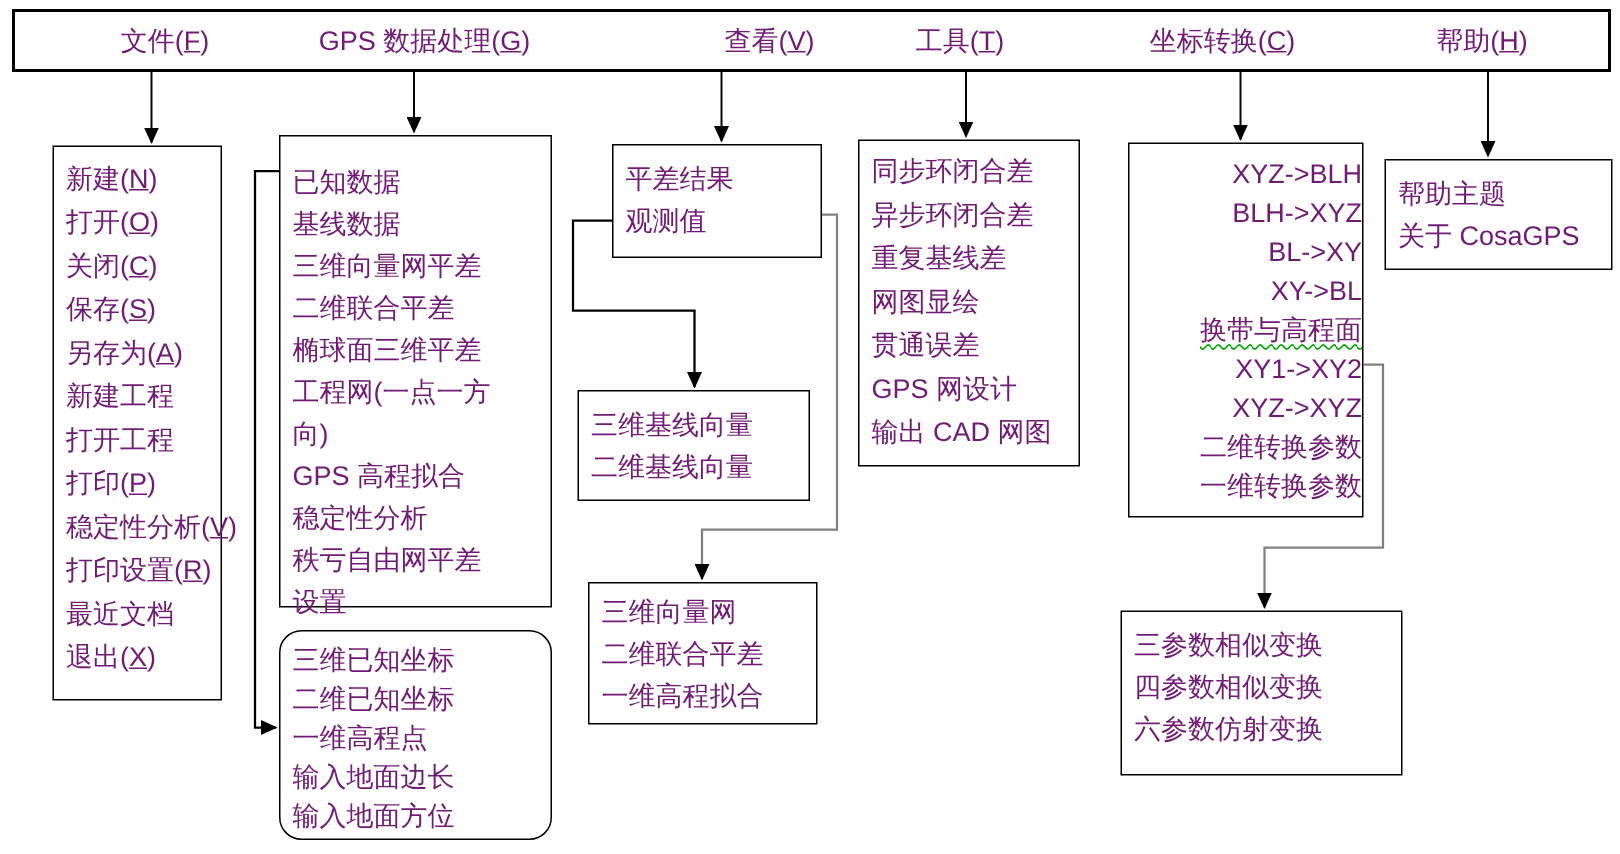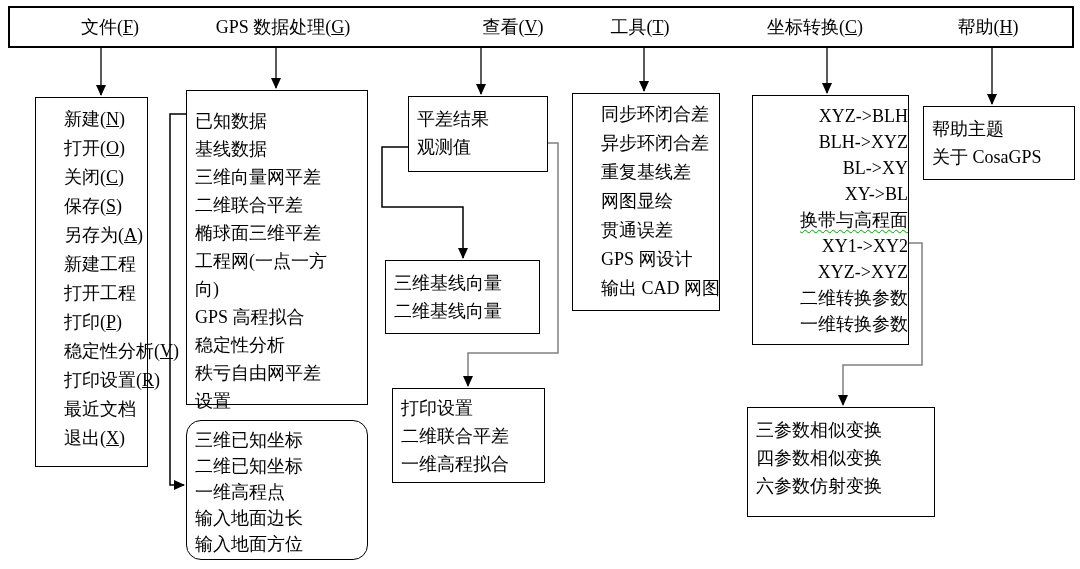--- a/index.html
+++ b/index.html
@@ -1,38 +1,38 @@
 <!DOCTYPE html>
 <html><head>
 <meta charset="utf-8">
 <style>
   html,body{margin:0;padding:0;background:#fff;}
   .canvas{
     position:relative;width:1080px;height:569px;background:#ffffff;
-    font-family:Liberation Serif, serif;color:#000000;overflow:hidden;
+    font-family:Liberation Sans, sans-serif;color:#701a75;overflow:hidden;
   }
   .menubar{
     position:absolute;left:8px;top:6px;width:1062px;height:38px;
     border:2px solid #000;background:#fff;
   }
   .menu-label{
     position:absolute;top:50%;transform:translate(-50%,-50%);
     font-size:18px;white-space:nowrap;
   }
   .ukey{text-decoration:underline;}
   .box{
     position:absolute;border:1.5px solid #000;background:#fff;
     font-size:18px;box-sizing:border-box;white-space:nowrap;
   }
   .box .menu-item{padding-left:8px;}
   .squiggle{
     text-decoration:underline wavy #00a300 1px;
     text-underline-offset:3px;
   }
-  .lh29 .menu-item{line-height:29px;margin-left:20px;}
+  .lh29 .menu-item{line-height:29px;}
   .lh28 .menu-item{line-height:28px;}
   .lh26 .menu-item{line-height:26px;}
   #file-box{left:35px;top:97px;width:113px;height:370px;padding-top:7px;}
   #gps-box{left:186px;top:90px;width:182px;height:315px;padding-top:16px;}
   #gps-sub-box{left:186px;top:420px;width:182px;height:140px;padding-top:6px;border-radius:15px;}
   #view-box1{left:408px;top:96px;width:140px;height:76px;padding-top:8px;}
   #view-box2{left:385px;top:260px;width:155px;height:74px;padding-top:8px;}
   #view-box3{left:392px;top:388px;width:153px;height:95px;padding-top:5px;}
   #tools-box{left:572px;top:93px;width:148px;height:218px;padding-top:6px;}
   #coord-box{left:752px;top:95px;width:157px;height:250px;padding-top:7px;text-align:right;}
@@ -120,21 +120,21 @@
     </div>
   <div id="view-box1" class="box lh28">
       <div class="menu-item">平差结果</div>
       <div class="menu-item">观测值</div>
     </div>
   <div id="view-box2" class="box lh28">
       <div class="menu-item">三维基线向量</div>
       <div class="menu-item">二维基线向量</div>
     </div>
   <div id="view-box3" class="box lh28">
-      <div class="menu-item">打印设置</div>
+      <div class="menu-item">三维向量网</div>
       <div class="menu-item">二维联合平差</div>
       <div class="menu-item">一维高程拟合</div>
     </div>
   <div id="tools-box" class="box lh29">
       <div class="menu-item">同步环闭合差</div>
       <div class="menu-item">异步环闭合差</div>
       <div class="menu-item">重复基线差</div>
       <div class="menu-item">网图显绘</div>
       <div class="menu-item">贯通误差</div>
       <div class="menu-item">GPS 网设计</div>

